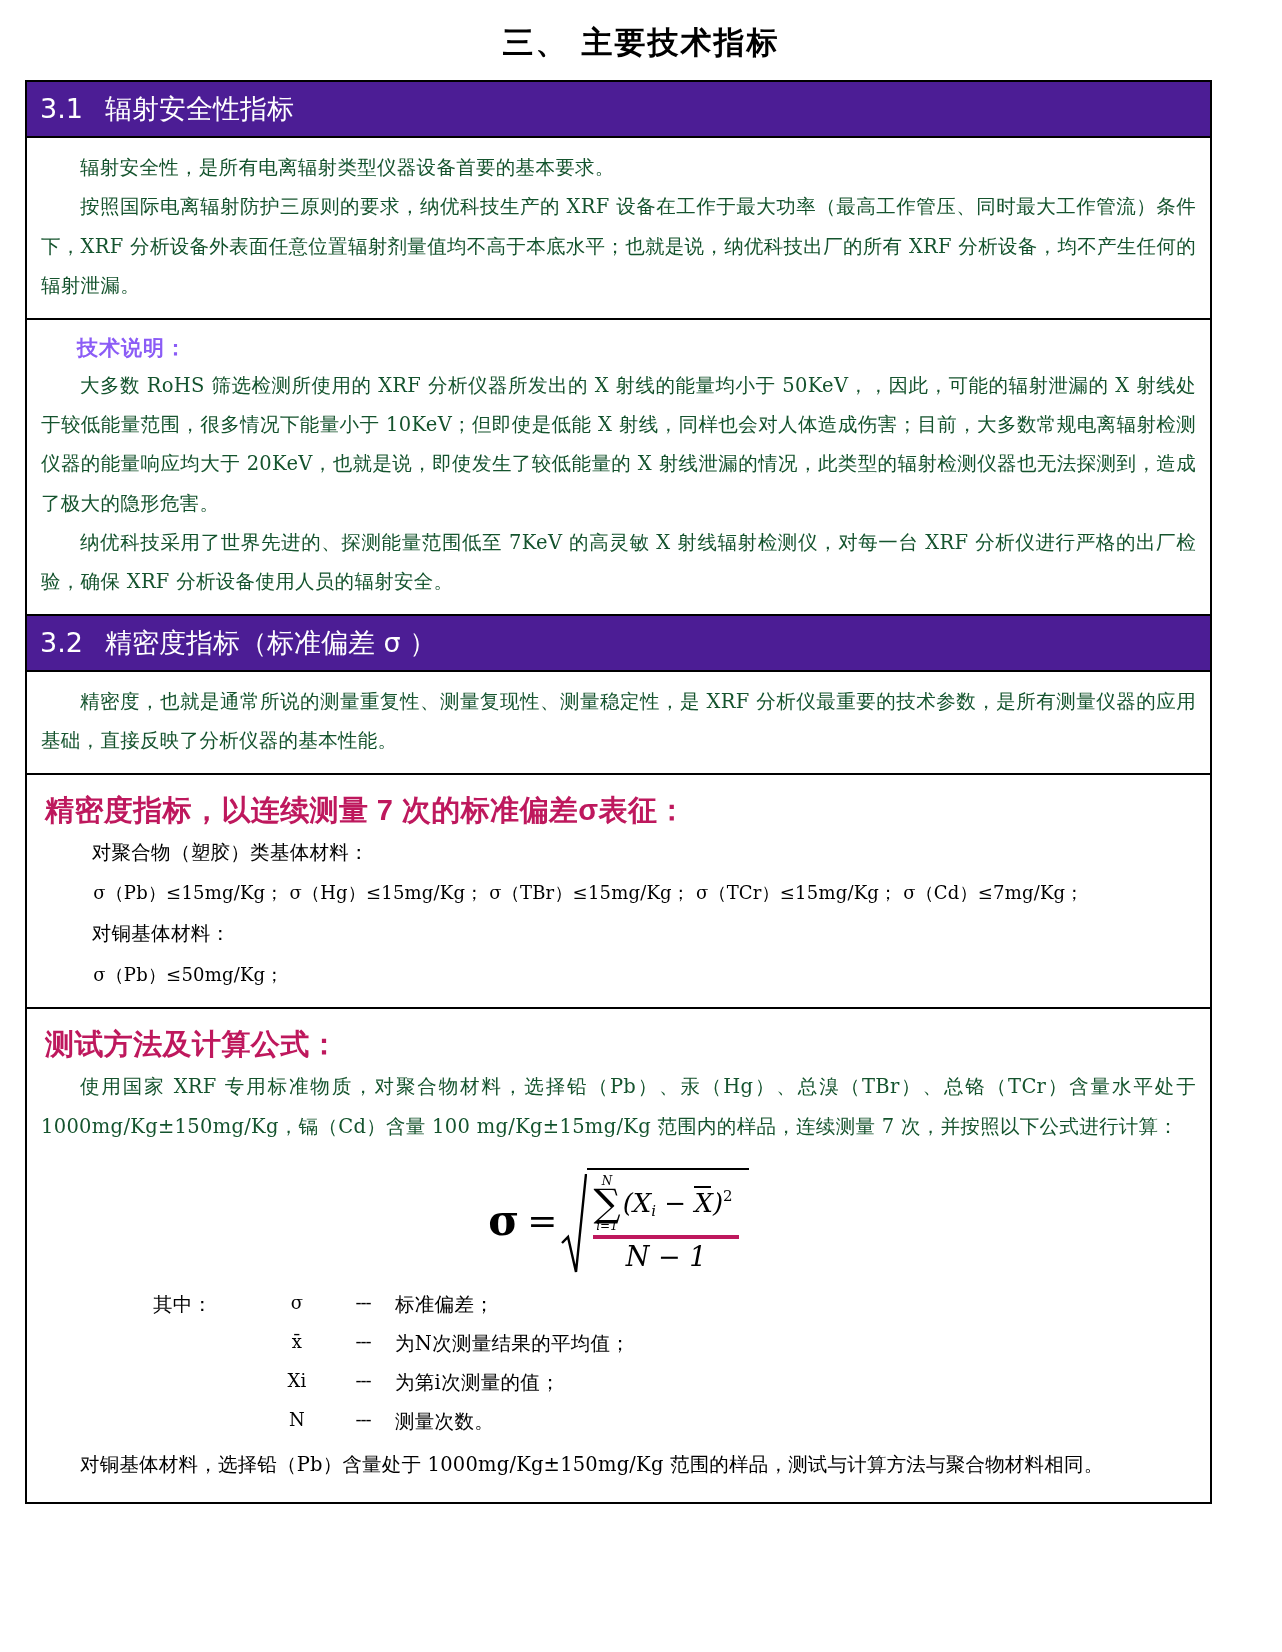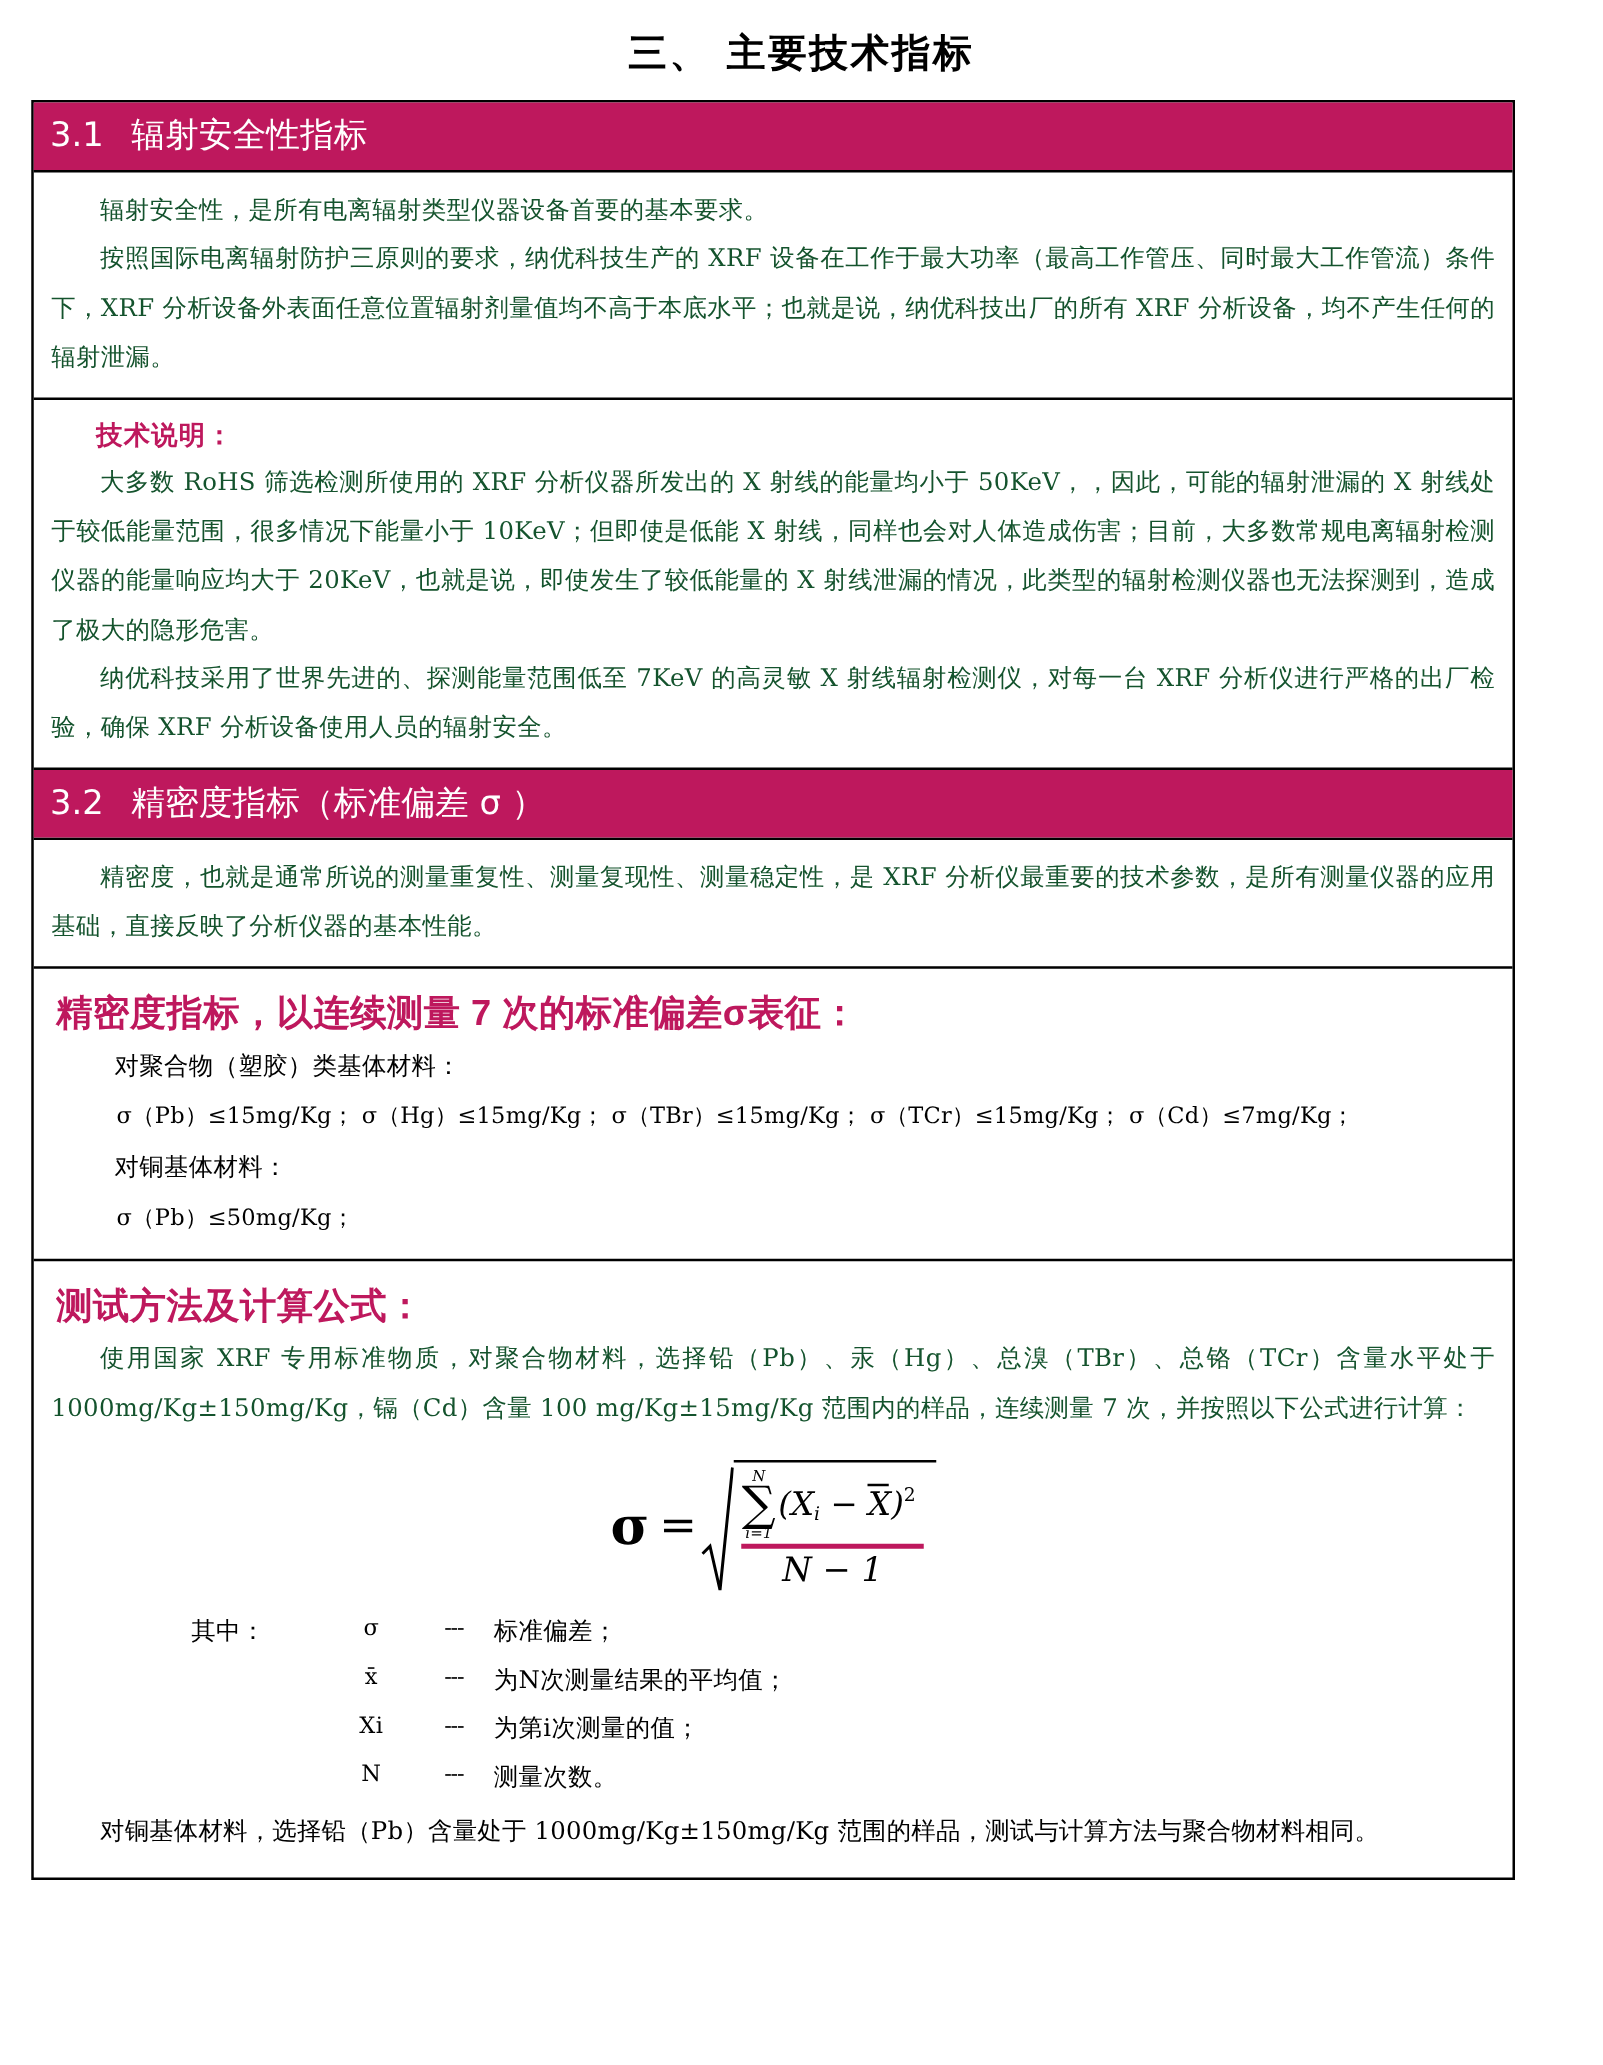--- a/index.html
+++ b/index.html
@@ -44,21 +44,21 @@
     background: #fff;
   }
   .row {
     border-bottom: 2px solid #000;
     box-sizing: border-box;
   }
   .row:last-child { border-bottom: none; }
 
   
   .section-head {
-    background: #be185d;
+    background: #4c1d95;
     color: #ffffff;
     font-family: "DejaVu Sans", "Liberation Sans", sans-serif;
     font-size: 27px;
     line-height: 1.0;
     padding: 13px 0 14px 13px;
     white-space: nowrap;
     letter-spacing: 0px;
   }
   .section-head .num { margin-right: 22px; }
 
@@ -75,21 +75,21 @@
     color: #14532d;
     letter-spacing: 0.3px;
   }
 
   .red { color: #d61d1d; }
 
   .tech-label {
     font-family: "DejaVu Sans", "Liberation Sans", sans-serif;
     font-weight: bold;
     font-size: 21px;
-    color: #be185d;
+    color: #8b5cf6;
     margin: 4px 0 4px 36px;
     letter-spacing: 1px;
   }
 
   .bold-head {
     font-family: Liberation Sans, sans-serif;
     font-weight: bold;
     font-size: 29px;
     color: #be185d;
     margin: 6px 0 2px 4px;

